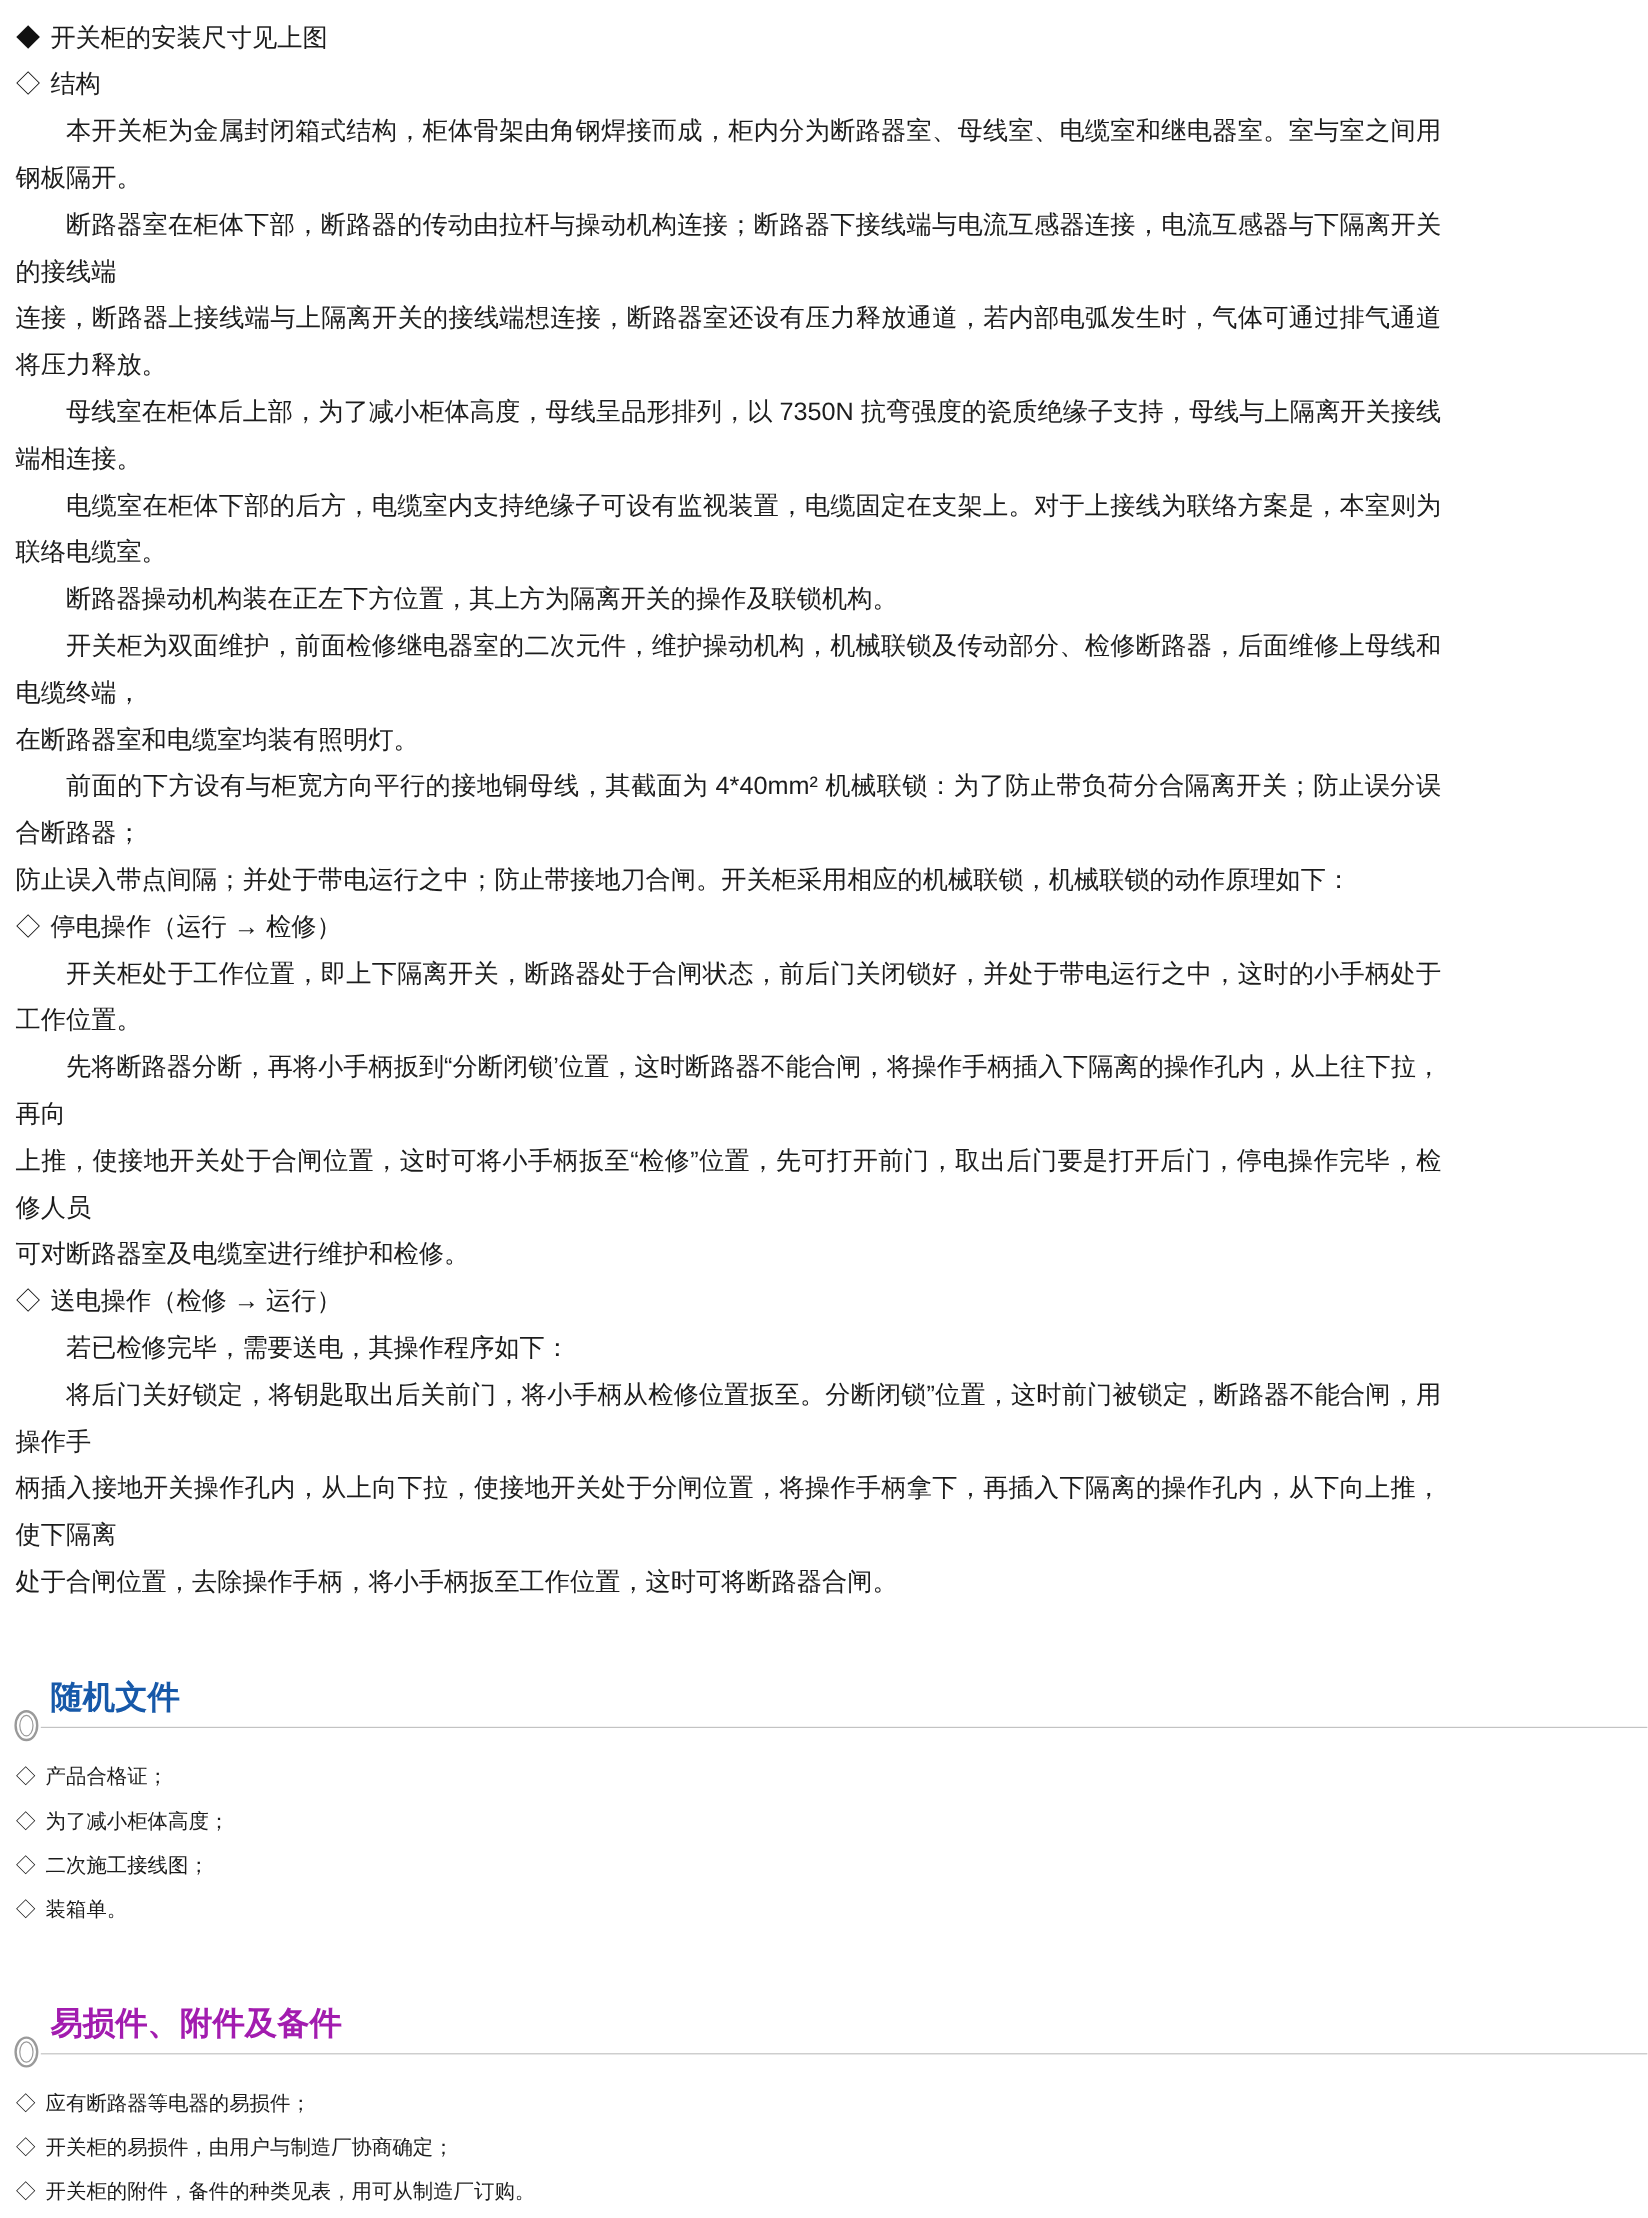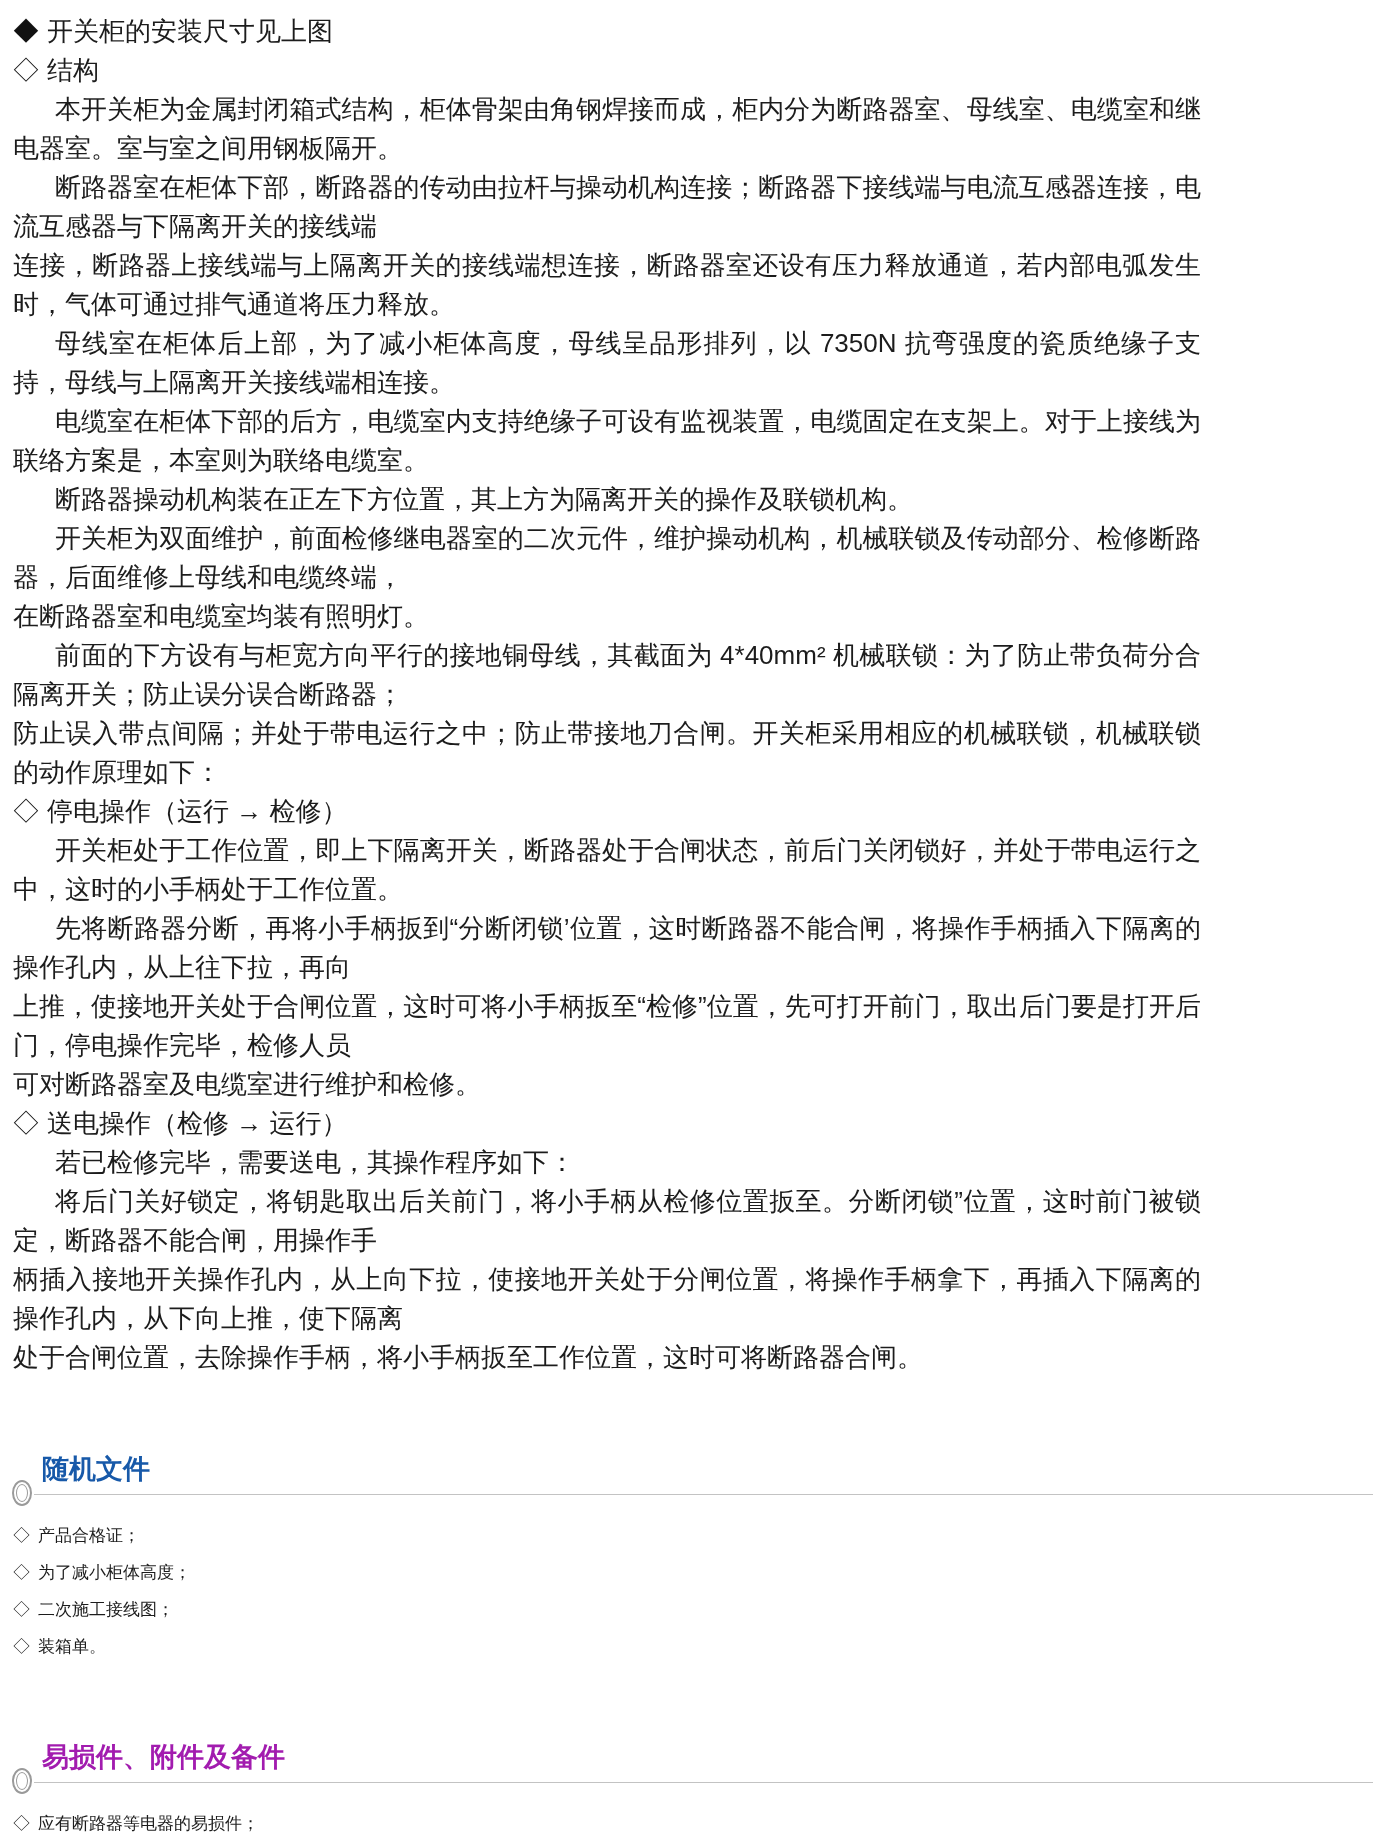--- a/index.html
+++ b/index.html
@@ -9,32 +9,32 @@
     background: #ffffff;
     color: #1c1c1c;
     font-family: "Liberation Sans", sans-serif;
     -webkit-font-smoothing: antialiased;
   }
   .page { width: 1373px; min-height: 1848px; overflow: hidden; }
 
   
   .body-text {
     padding: 12px 172px 0 13px;
-    font-size: 26px;
+    font-size: 21px;
     line-height: 39px;
     text-align: justify;
     text-align-last: left;
   }
   .text-line { min-height: 39px; }
   .text-line.indent { text-indent: 42px; }
   .bullet { color: #111; }
   .bullet:not(:empty) { margin-right: 8px; }
 
   
-  .section { margin-top: 76px; }
+  .section { margin-top: 60px; }
   .section-title {
     margin: 0 0 9px 42px;
     font-size: 27px;
     line-height: 32px;
     font-weight: bold;
     color: #1759a9;
   }
   .rule-row {
     position: relative;
     height: 1px;

